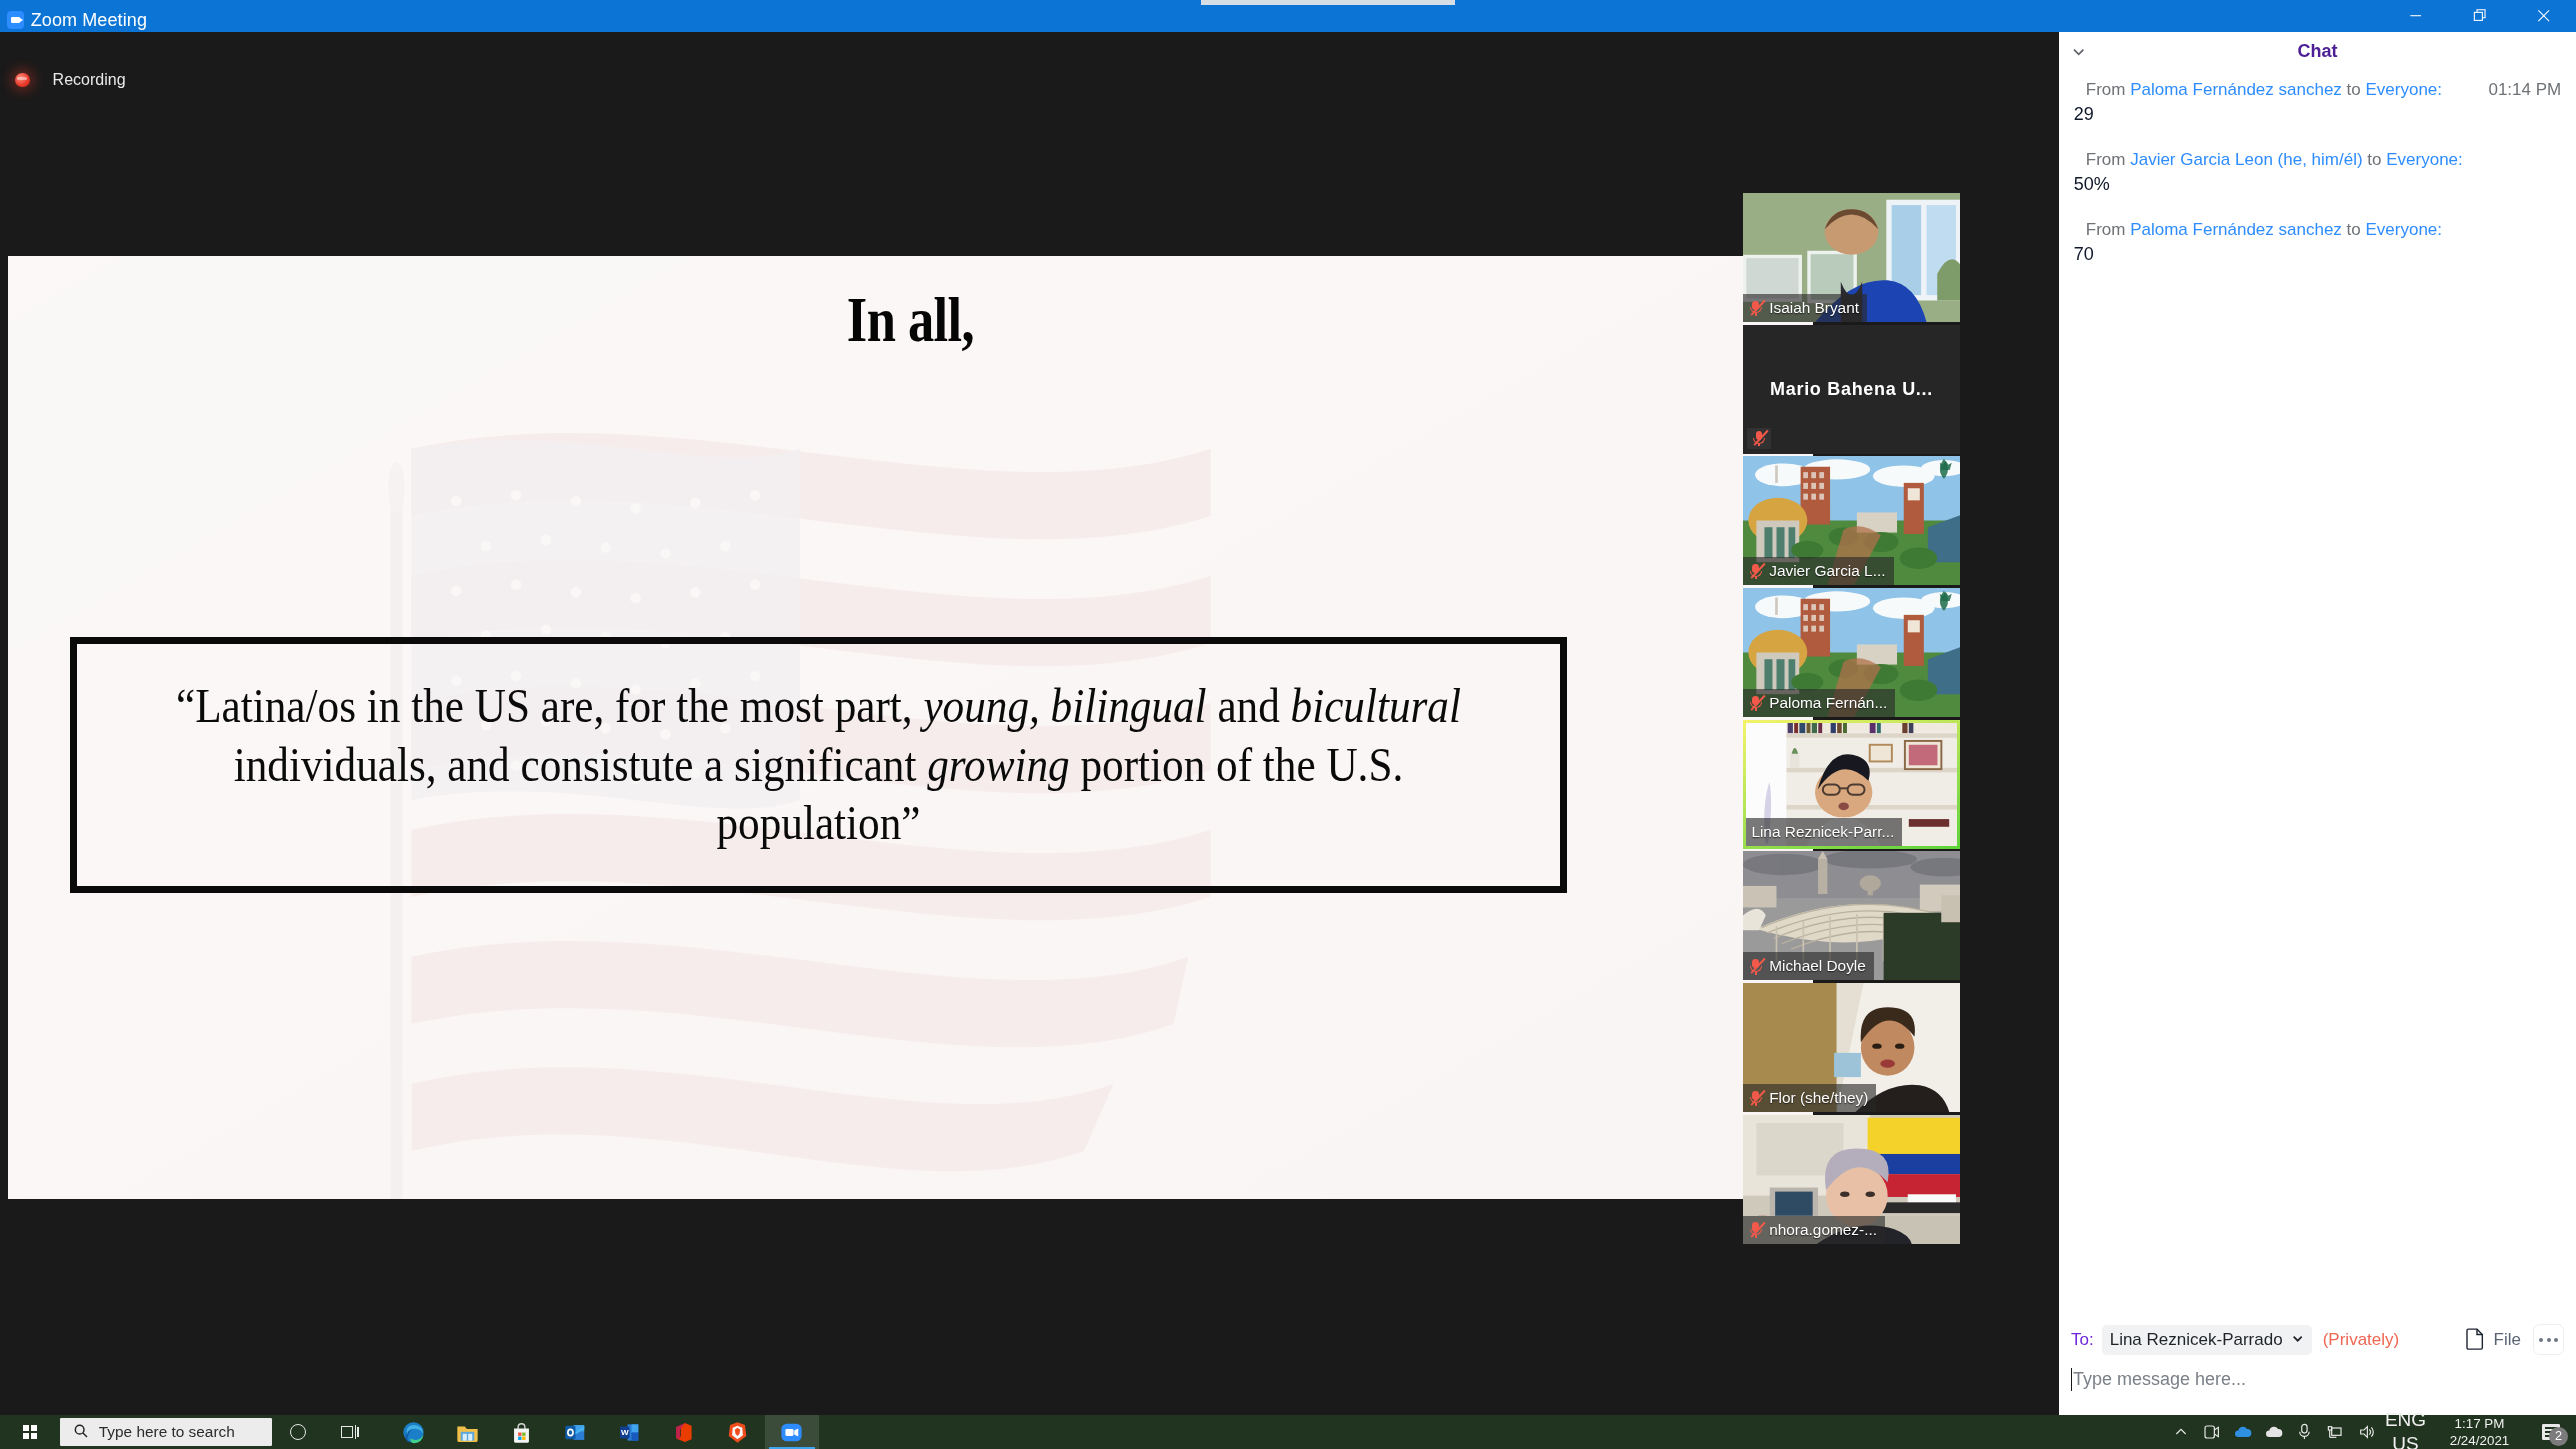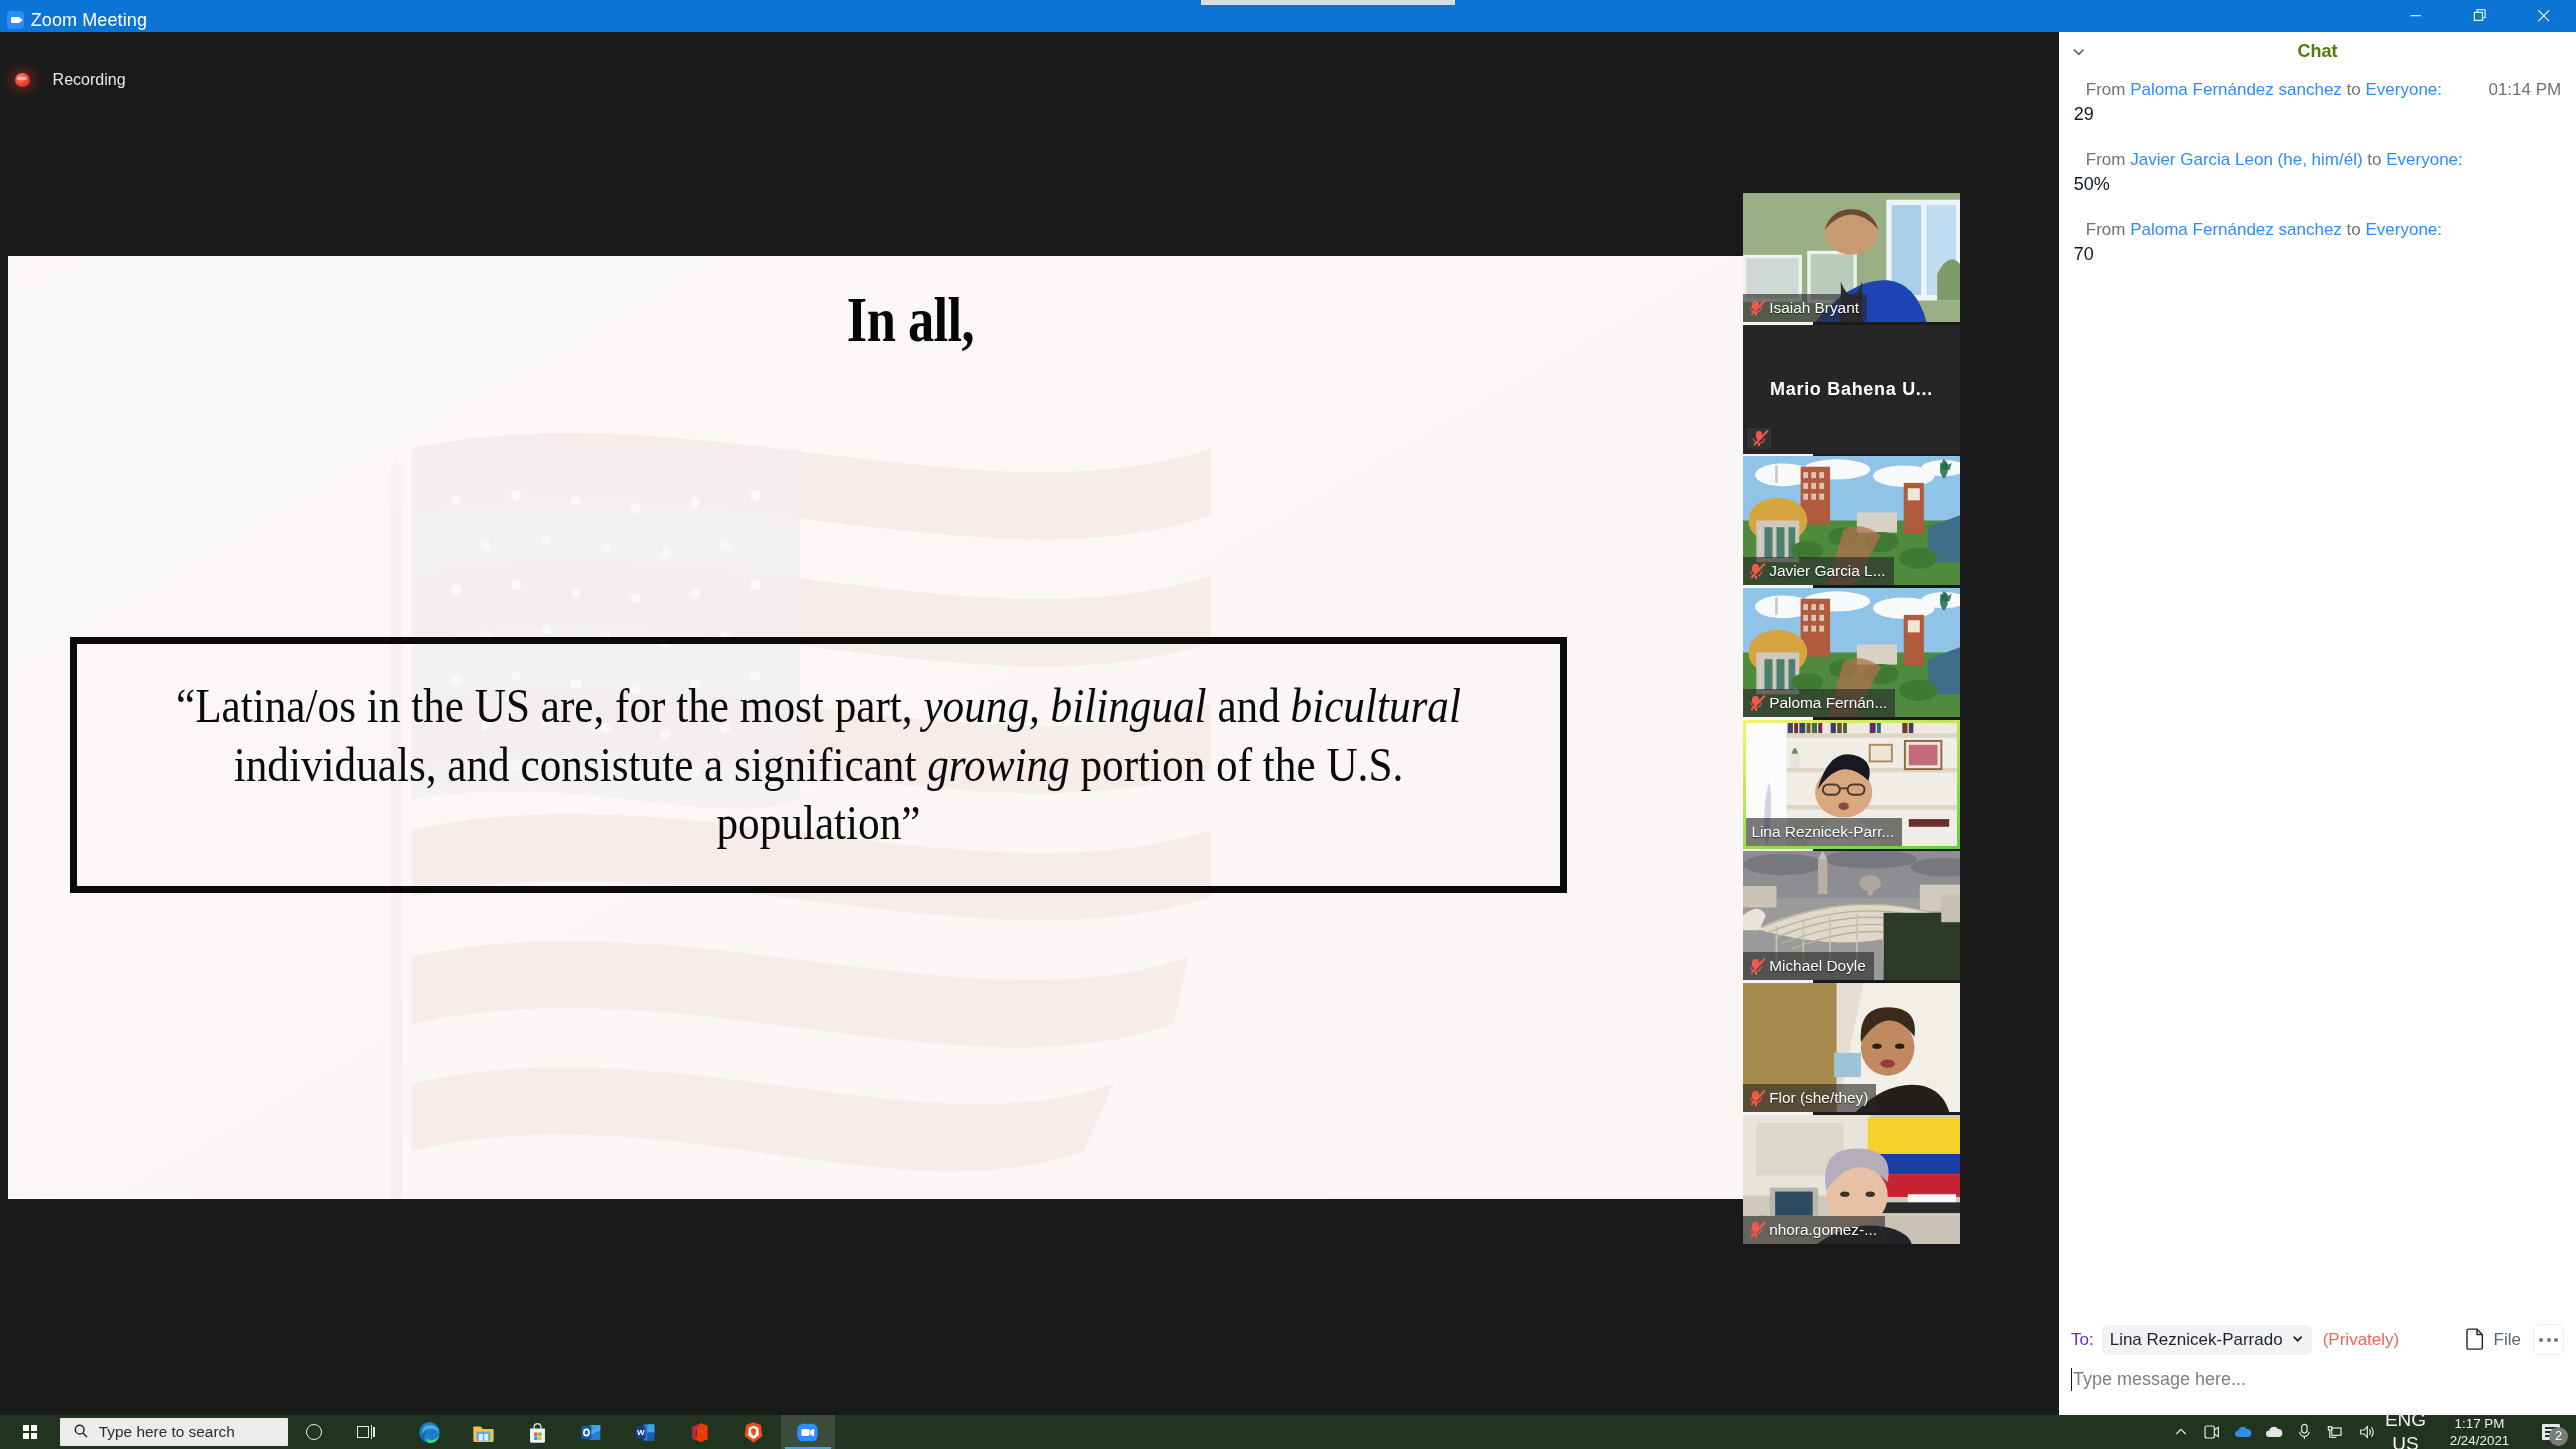--- a/index.html
+++ b/index.html
@@ -149,21 +149,21 @@
   }
 
   
   #chat {
     position: absolute; left: 2059px; top: 32px; width: 517px; height: 1383px;
     background: #fff;
   }
   #chat-header {
     position: relative; height: 38px; display: flex; align-items: center; justify-content: center;
   }
-  #chat-title { font-size: 18px; font-weight: bold; color: #4d7c0f; }
+  #chat-title { font-size: 18px; font-weight: bold; color: #4c1d95; }
   #chat-collapse {
     position: absolute; left: 6.7px; top: 9.4px; width: 27px; height: 21.5px;
     display: flex; align-items: center; justify-content: center;
   }
   #chat-collapse svg { stroke: #5c6168; stroke-width: 2.4; fill: none; }
 
   #chat-msgs { padding: 9.4px 14.8px 0 14.8px; }
   .msg { margin-bottom: 24px; }
   .msg-head {
     display: flex; justify-content: space-between; align-items: baseline;
@@ -203,21 +203,21 @@
     display: flex; align-items: center;
   }
   #start-btn { width: 60px; height: 34px; display: flex; align-items: center; justify-content: center; }
   .winlogo { position: relative; width: 14.8px; height: 14.8px; }
   .winlogo span { position: absolute; width: 6.7px; height: 6.7px; background: #fff; }
   .winlogo span:nth-child(1){left:0;top:0;}
   .winlogo span:nth-child(2){left:8px;top:0;}
   .winlogo span:nth-child(3){left:0;top:8px;}
   .winlogo span:nth-child(4){left:8px;top:8px;}
   #search-box {
-    width: 228px; height: 28px; background: #ececec; border-radius: 1.3px;
+    width: 212px; height: 28px; background: #ececec; border-radius: 1.3px;
     display: flex; align-items: center; gap: 9.4px; padding-left: 13.4px;
   }
   #search-icon svg { stroke: #222; stroke-width: 2.2; fill: none; }
   #search-placeholder { font-size: 15.4px; color: #2c2c2c; }
   .tb-btn { width: 52px; height: 34px; display: flex; align-items: center; justify-content: center; }
   #cortana-ring { width: 16px; height: 16px; border: 1.7px solid #e8e8e8; border-radius: 50%; }
   #taskview { position: relative; width: 17.4px; height: 14.8px; }
   #taskview .bx { position:absolute; left:0; top:1.3px; width:11.4px; height:12px; border:1.5px solid #e8e8e8; }
   #taskview .l1 { position:absolute; left:13.4px; top:0; width:1.3px; height:14.8px; background:#e8e8e8; }
   #taskview .l2 { position:absolute; left:16px; top:2.7px; width:1.3px; height:9.4px; background:#e8e8e8; }

